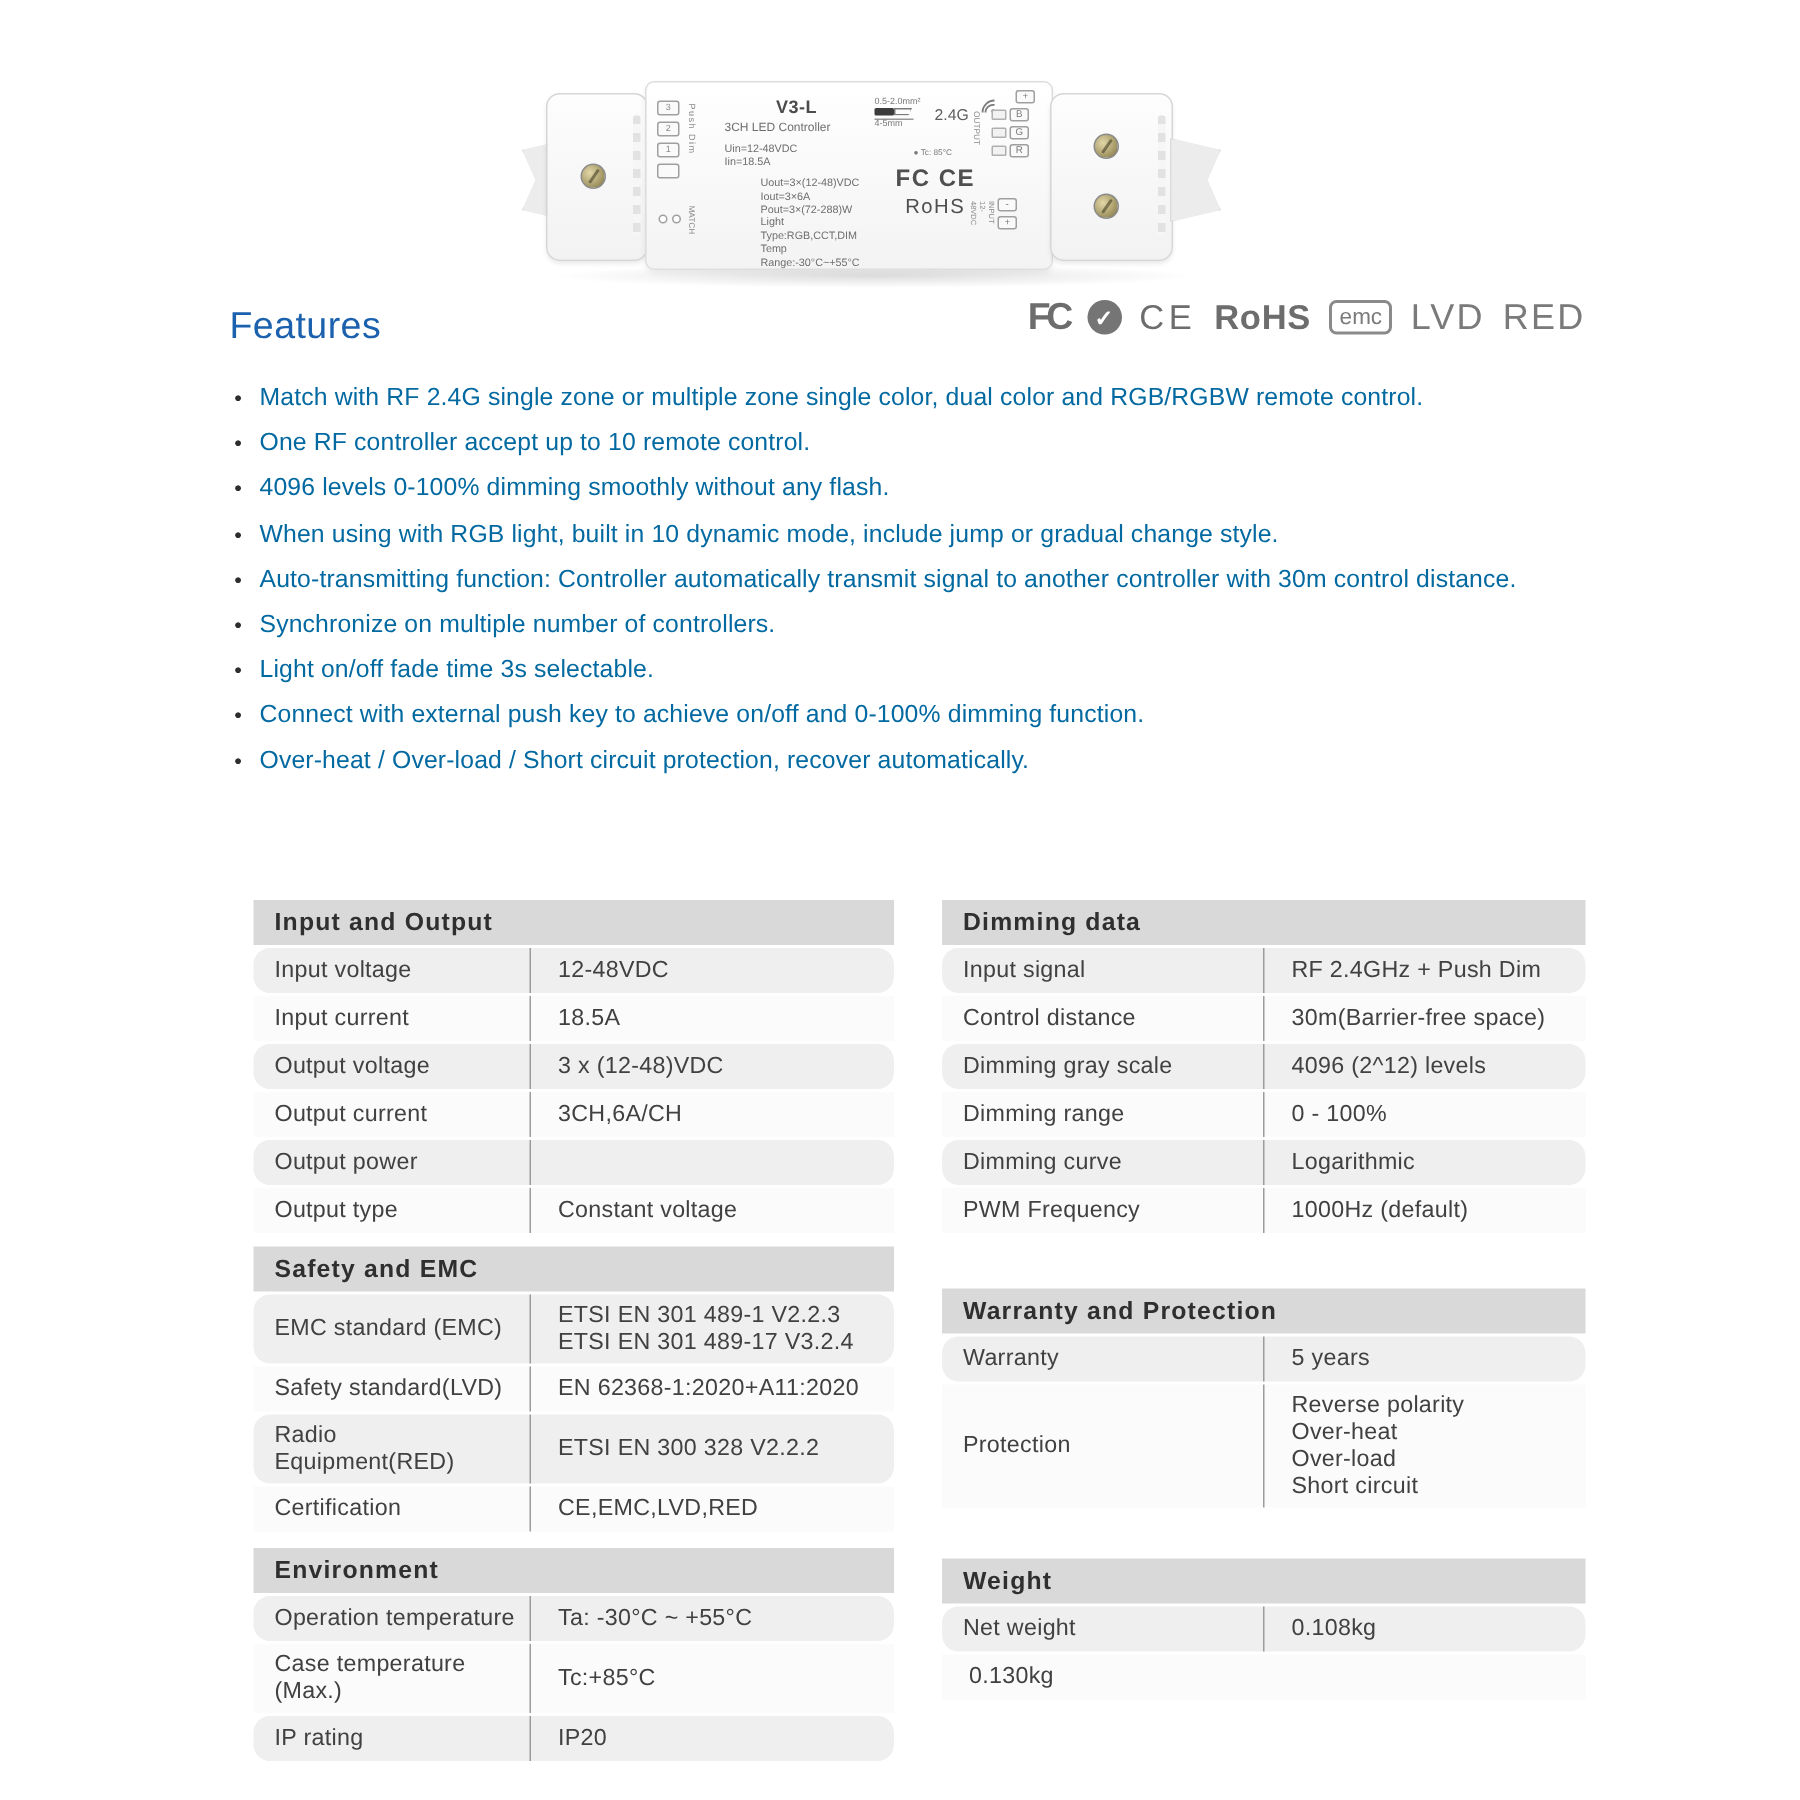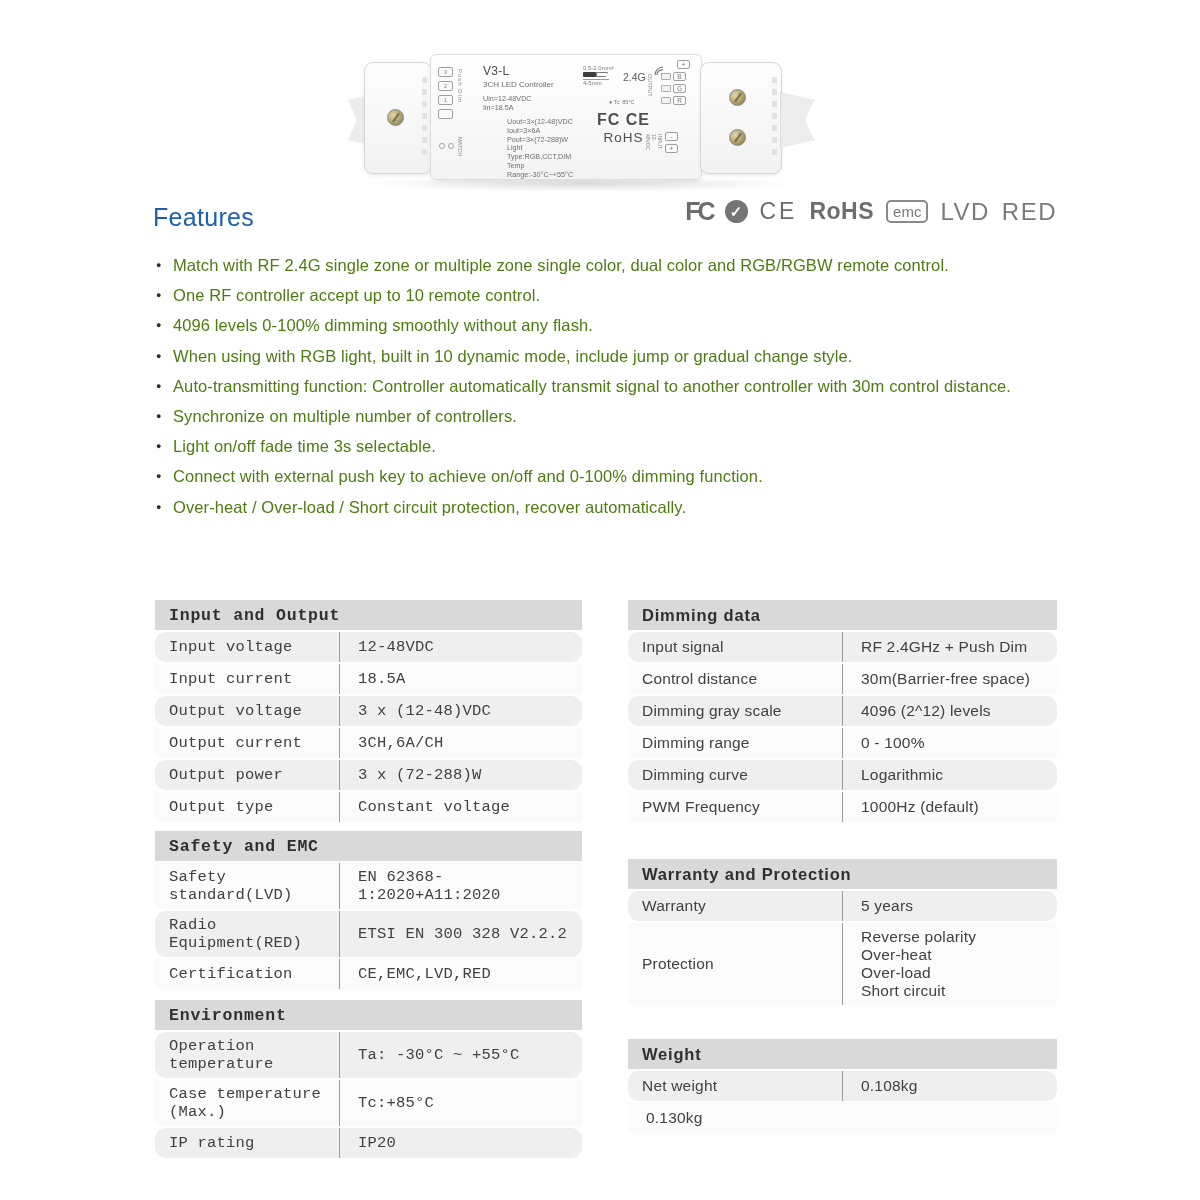--- a/index.html
+++ b/index.html
@@ -36,21 +36,21 @@
   .term-left { position:absolute; left:7px; top:12px; }
   .tbox { width:15px; height:10px; border:1px solid #9f9f9f; border-radius:2px; margin-bottom:4px;
     font-size:6px; line-height:9px; text-align:center; color:#8a8a8a; background:#fafafa; }
   .pushdim { position:absolute; left:26px; top:14px; writing-mode:vertical-rl; font-size:6px;
     letter-spacing:1px; color:#8a8a8a; }
   .match { position:absolute; left:8px; top:88px; display:flex; gap:3px; align-items:center; }
   .mcirc { width:6px; height:6px; border:1px solid #9f9f9f; border-radius:50%; background:#fff; }
   .match-label { position:absolute; left:26px; top:82px; writing-mode:vertical-rl; font-size:5.5px; color:#8a8a8a; }
 
   .label-main { position:absolute; left:52px; top:9px; width:96px; line-height:1.22; }
-  .model { font-size:12px; font-weight:400; color:#4c4c4c; letter-spacing:.3px; }
+  .model { font-size:12px; font-weight:700; color:#4c4c4c; letter-spacing:.3px;text-align:center; }
   .subtitle { font-size:8px; color:#6e6e6e; margin-top:1px; }
   .specs-a { margin-top:6px; font-size:7.2px; color:#6e6e6e; }
   .specs-b { margin-top:5px; font-size:7.2px; color:#6e6e6e;margin-left:24px; }
 
   .label-mid { position:absolute; left:152px; top:10px; width:72px; }
   .wire-top { font-size:6px; color:#7a7a7a; }
   .wire-icon { width:26px; height:6px; margin:1px 0; position:relative; }
   .wire-icon .w1 { position:absolute; left:0; top:0; width:13px; height:5px; background:#3c3c3c; border-radius:1px; }
   .wire-icon .w2 { position:absolute; left:13px; top:0; width:12px; height:5px; border:1px solid #7a7a7a;
     clip-path:polygon(0 0, 100% 0, 80% 100%, 0 100%); }
@@ -83,26 +83,26 @@
   .cert-emc { font-size:15px; border:2px solid #8a8a8a; border-radius:5px; padding:1px 5px; color:#7a7a7a; }
   .cert-lvd, .cert-red { font-size:24px; font-weight:400; letter-spacing:1.5px; color:#7a7a7a; }
 
   
   .section-title { position:absolute; left:153px; font-size:25px; font-weight:400; color:#1b61ae; letter-spacing:.3px; }
   .features-title { top:203px; }
   .tech-title { top:539px; }
 
   
   .features { position:absolute; left:156px; top:250px; width:900px; list-style:none; }
-  .features li { position:relative; padding-left:17px; font-size:16.5px; line-height:30.2px; color:#4d7c0f; letter-spacing:.1px; }
+  .features li { position:relative; padding-left:17px; font-size:16.5px; line-height:30.2px; color:#0369a1; letter-spacing:.1px; }
   .features li::before { content:"●"; position:absolute; left:0; top:0; font-size:9px; color:#2d2d2d; }
 
   
   .col { position:absolute; top:600px; }
-  .col-left  { left:155px; width:427px;font-family:Liberation Mono, monospace; --labelw:185px; }
+  .col-left  { left:169px; width:427px; --labelw:185px; }
   .col-right { left:628px; width:429px; --labelw:215px; }
   .spec-table { width:100%; }
   .col-left  .spec-table:nth-child(1) { margin-bottom:9px; }
   .col-left  .spec-table:nth-child(2) { margin-bottom:11px; }
   .col-right .spec-table:nth-child(1) { margin-bottom:37px; }
   .col-right .spec-table:nth-child(2) { margin-bottom:34px; }
   .t-title { height:30px; background:#d9d9d9; display:flex; align-items:center; padding-left:14px;
     font-size:16.5px; font-weight:700; letter-spacing:.8px; color:#2f2f2f; margin-bottom:2px; }
   .t-row { display:flex; margin-bottom:2px; min-height:30px; }
   .t-row.odd  { background:#efefef;border-radius:11px; }
@@ -243,29 +243,33 @@
         <div class="t-row odd">
           <div class="t-label">Output voltage</div>
           <div class="t-value">3 x (12-48)VDC</div>
         </div>
         <div class="t-row even">
           <div class="t-label">Output current</div>
           <div class="t-value">3CH,6A/CH</div>
         </div>
         <div class="t-row odd">
           <div class="t-label">Output power</div>
-          <div class="t-value">3 x (72-288)W</div>
         </div>
         <div class="t-row even">
           <div class="t-label">Output type</div>
           <div class="t-value">Constant voltage</div>
         </div>
       </div>
       <div class="spec-table">
         <div class="t-title">Safety and EMC</div>
+        <div class="t-row odd">
+          <div class="t-label">EMC standard (EMC)</div>
+          <div class="t-value">ETSI EN 301 489-1 V2.2.3
+ETSI EN 301 489-17 V3.2.4</div>
+        </div>
         <div class="t-row even">
           <div class="t-label">Safety standard(LVD)</div>
           <div class="t-value">EN 62368-1:2020+A11:2020</div>
         </div>
         <div class="t-row odd">
           <div class="t-label">Radio Equipment(RED)</div>
           <div class="t-value">ETSI EN 300 328 V2.2.2</div>
         </div>
         <div class="t-row even">
           <div class="t-label">Certification</div>

